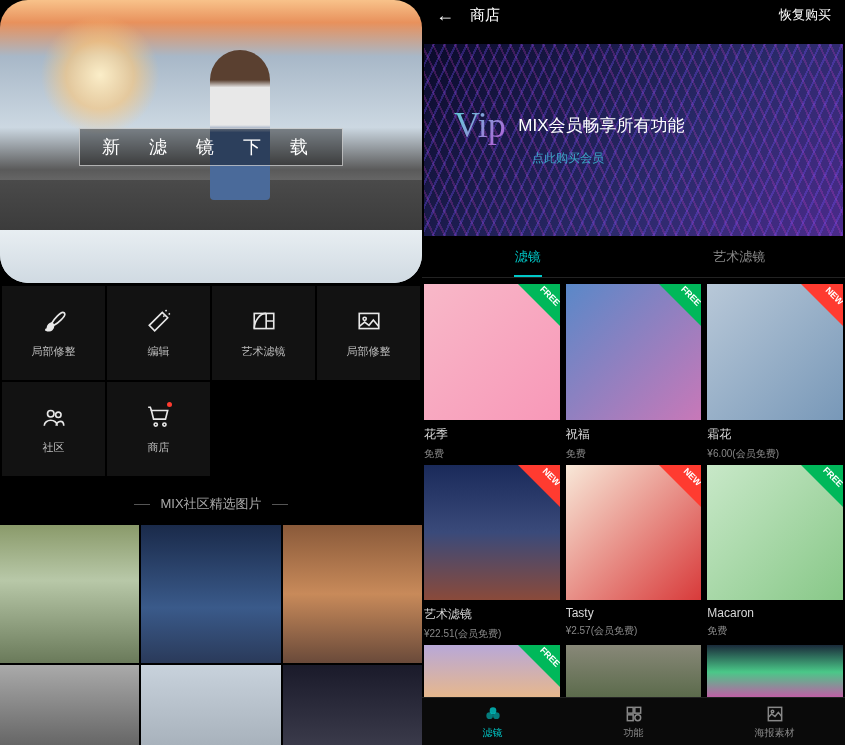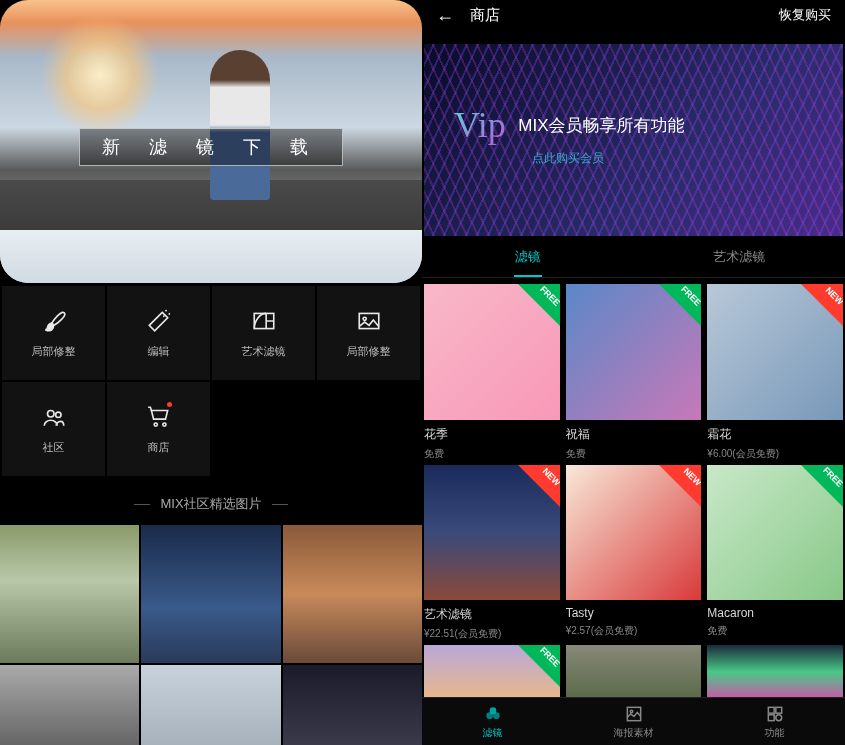--- a/index.html
+++ b/index.html
@@ -269,29 +269,29 @@
     <div class="nav-item active">
       <svg viewBox="0 0 24 24" fill="currentColor">
           <circle cx="12" cy="8" r="4" opacity="0.8"></circle>
           <circle cx="8" cy="14" r="4" opacity="0.6"></circle>
           <circle cx="16" cy="14" r="4" opacity="0.6"></circle>
         </svg>
       <span>滤镜</span>
     </div>
     <div class="nav-item">
       <svg viewBox="0 0 24 24" fill="none" stroke="currentColor" stroke-width="1.8">
-          <rect x="4" y="4" width="16" height="16"></rect>
-          <path d="M4 16l4-4 4 3 4-5 4 5"></path>
-          <circle cx="9" cy="9" r="1.5"></circle>
-        </svg>
-      <span>海报素材</span>
-    </div>
-    <div class="nav-item">
-      <svg viewBox="0 0 24 24" fill="none" stroke="currentColor" stroke-width="1.8">
           <rect x="4" y="4" width="7" height="7"></rect>
           <rect x="13" y="4" width="7" height="7"></rect>
           <rect x="4" y="13" width="7" height="7"></rect>
           <circle cx="16.5" cy="16.5" r="3.5"></circle>
         </svg>
       <span>功能</span>
     </div>
+    <div class="nav-item">
+      <svg viewBox="0 0 24 24" fill="none" stroke="currentColor" stroke-width="1.8">
+          <rect x="4" y="4" width="16" height="16"></rect>
+          <path d="M4 16l4-4 4 3 4-5 4 5"></path>
+          <circle cx="9" cy="9" r="1.5"></circle>
+        </svg>
+      <span>海报素材</span>
+    </div>
   </div>
 </div>
 
 </body></html>

